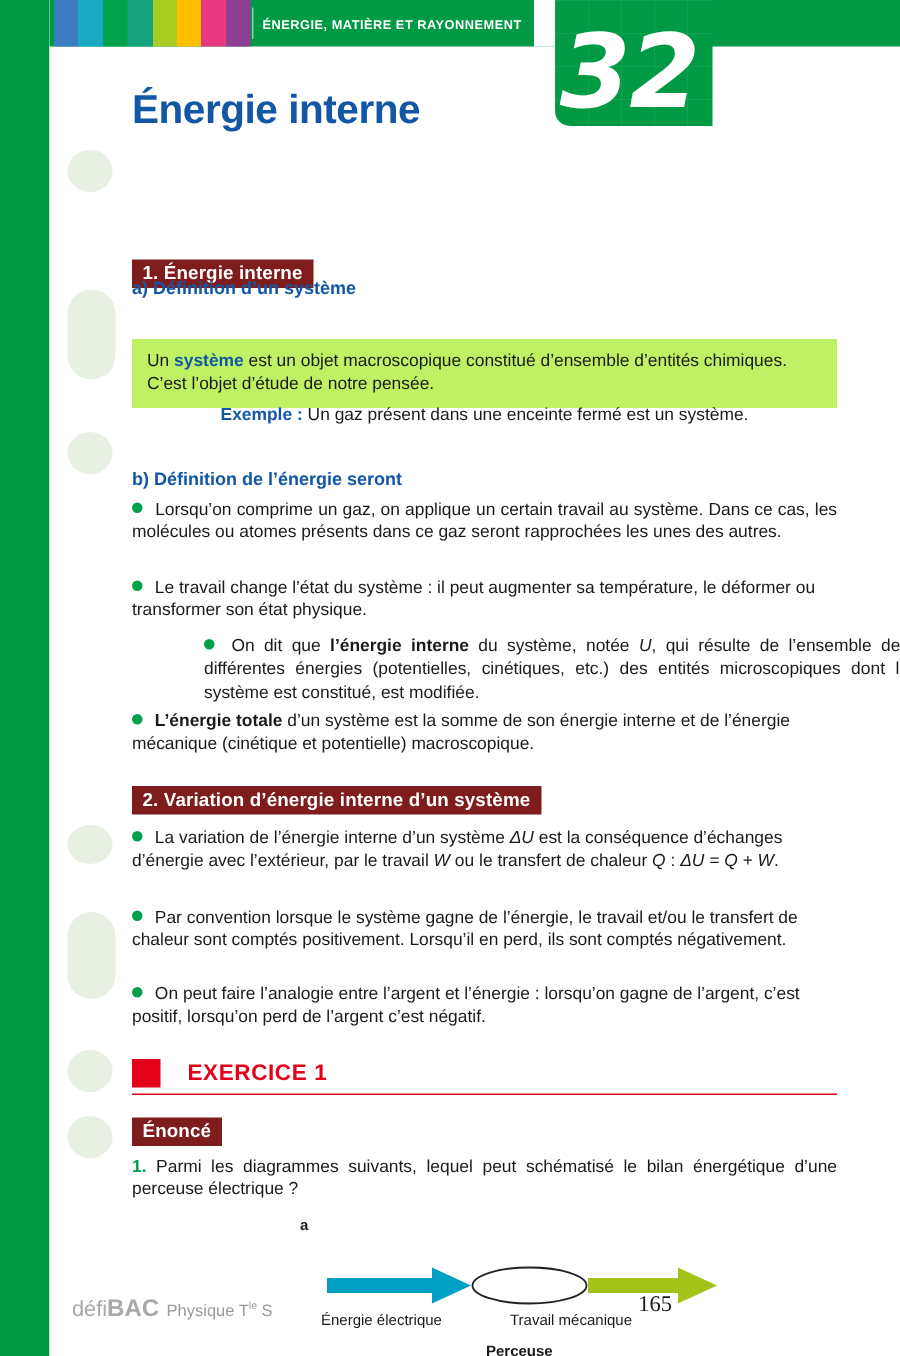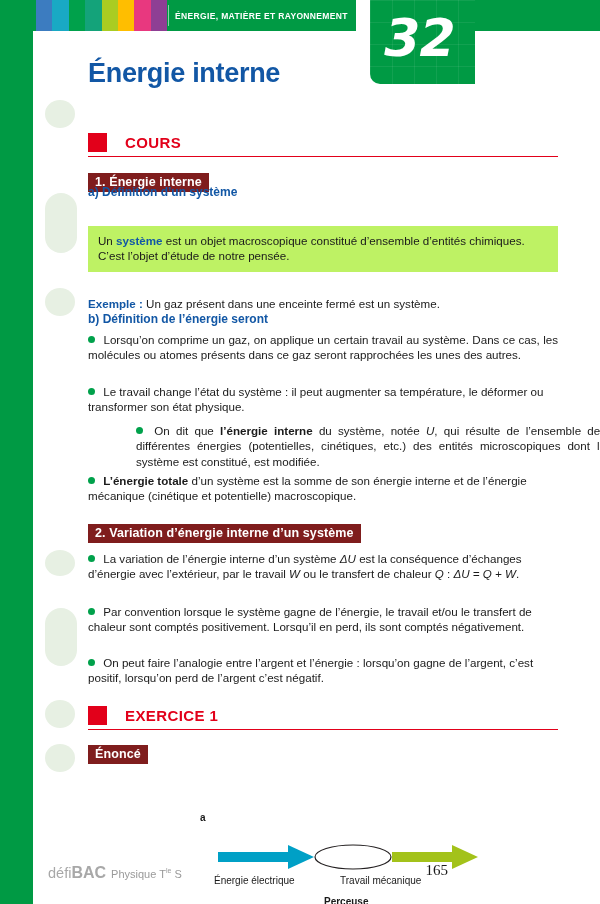--- a/index.html
+++ b/index.html
@@ -68,21 +68,21 @@
     position: absolute; inset: 0;
     background-image:
       linear-gradient(to right, rgba(255,255,255,0.07) 1px, transparent 1px),
       linear-gradient(to bottom, rgba(255,255,255,0.07) 1px, transparent 1px);
     background-size: 22px 22px;
   }
   .chapter-badge .num {
     position: absolute; left: 0; right: 6px; top: 6px;
     text-align: center;
     font-family: "DejaVu Sans", sans-serif;
-    font-size: 52px;
+    font-size: 68px;
     font-weight: bold;
     font-style: italic;
     color: #ffffff;
     line-height: 1.25;
     letter-spacing: -1px;
   }
   .badge-notch {
     position: absolute; right: 105px; top: 0;
     width: 14px; height: 31px;
     background: #ffffff;
@@ -235,39 +235,32 @@
   <div class="rubric">ÉNERGIE, MATIÈRE ET RAYONNEMENT</div>
 
   <div class="badge-notch"></div>
   <div class="chapter-badge">
     <div class="grid"></div>
     <div class="num">32</div>
   </div>
 
   <div class="page-title">Énergie interne</div>
 
-  <div class="sec-head" style="top:133px;">
-    <div class="row">
-      <span class="sq"></span>
-      <span class="lbl">COURS</span>
-    </div>
-    <div class="rule"></div>
-  </div>
 
   <div class="blue-bar" style="left:88px; top:173px;">1. Énergie interne</div>
 
   <div class="sub-head" style="left:88px; top:185px;">a) Définition d’un système</div>
 
   <div class="defbox" style="top:226px;">
     <div class="t">
       <span>Un </span><b>système</b><span> est un objet macroscopique constitué d’ensemble d’entités chimiques. C’est l’objet d’étude de notre pensée.</span>
     </div>
   </div>
 
-  <div class="para nj" style="left:88px; top:296px;">
+  <div class="para nj" style="left:88px; top:269px;text-align:center;">
     <span class="exemple-lbl">Exemple :</span><span> Un gaz présent dans une enceinte fermé est un système.</span>
   </div>
 
   <div class="sub-head" style="left:88px; top:312px;">b) Définition de l’énergie seront</div>
 
   <div class="para bullet" style="left:88px; top:332px;">
     <span>Lorsqu’on comprime un gaz, on applique un certain travail au système. Dans ce cas, les molécules ou atomes présents dans ce gaz seront rapprochées les unes des autres.</span>
   </div>
 
   <div class="para bullet nj" style="left:88px; top:384px;">
@@ -299,20 +292,23 @@
   <div class="sec-head" style="top:706px;">
     <div class="row">
       <span class="sq"></span>
       <span class="lbl">EXERCICE 1</span>
     </div>
     <div class="rule"></div>
   </div>
 
   <div class="blue-bar" style="left:88px; top:745px;">Énoncé</div>
 
+  <div class="para" style="left:88px; top:770px;">
+    <span class="q-num">1.</span><span> Parmi les diagrammes suivants, lequel peut schématisé le bilan énergétique d’une perceuse électrique ?</span>
+  </div>
 
   <div class="diagram">
     <div class="diag-letter">a</div>
     <div class="diag-lbl" style="left:14px; top:17px;">Énergie électrique</div>
     <div class="diag-lbl" style="left:140px; top:17px;">Travail mécanique</div>
 
     <svg width="300" height="44" style="position:absolute; left:0; top:30px;">
 
       <g>
         <rect x="18" y="10" width="72" height="10" fill="#00a0c6"></rect>

